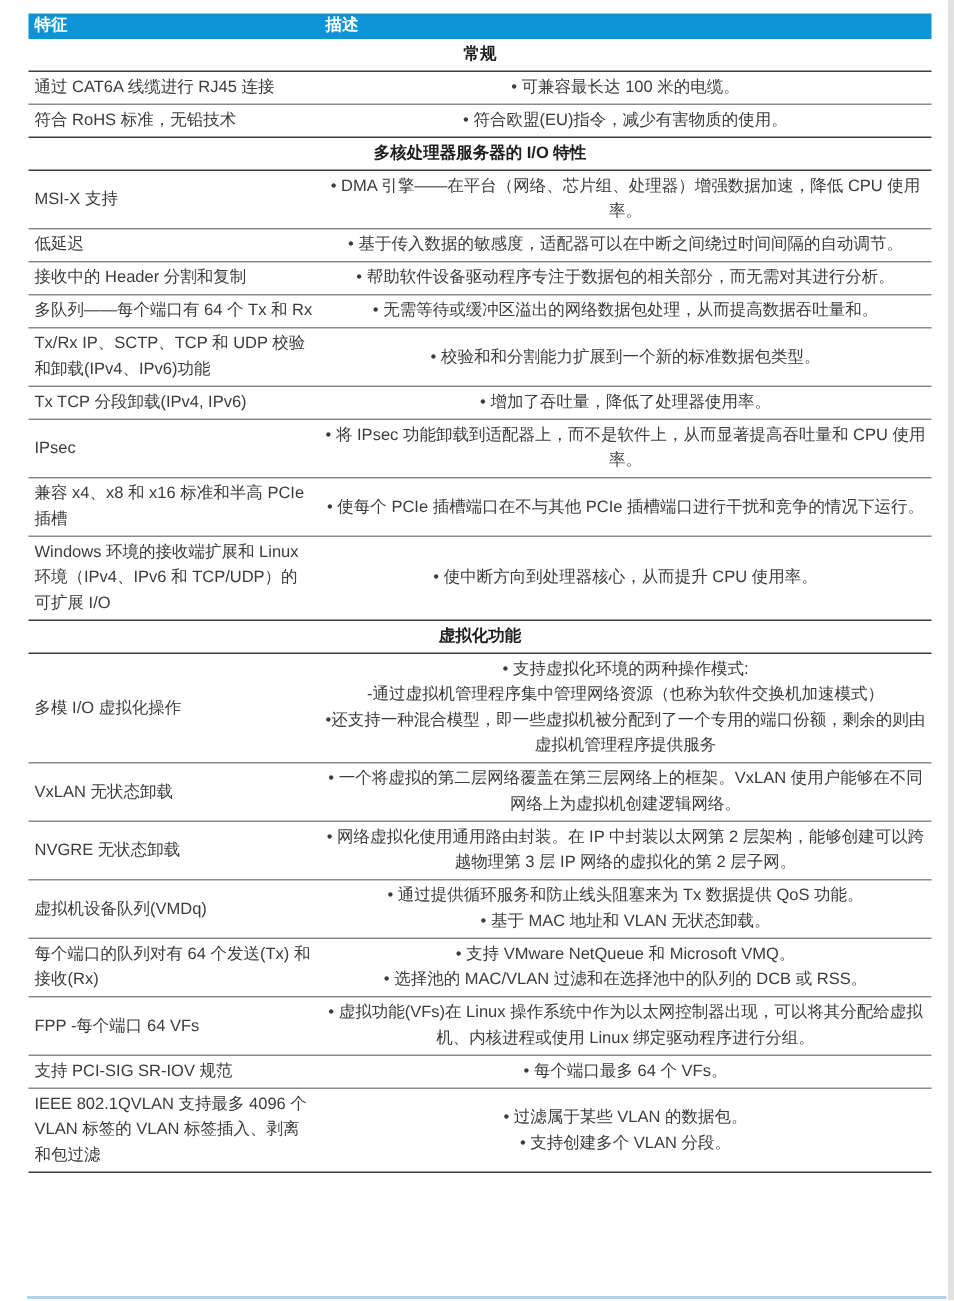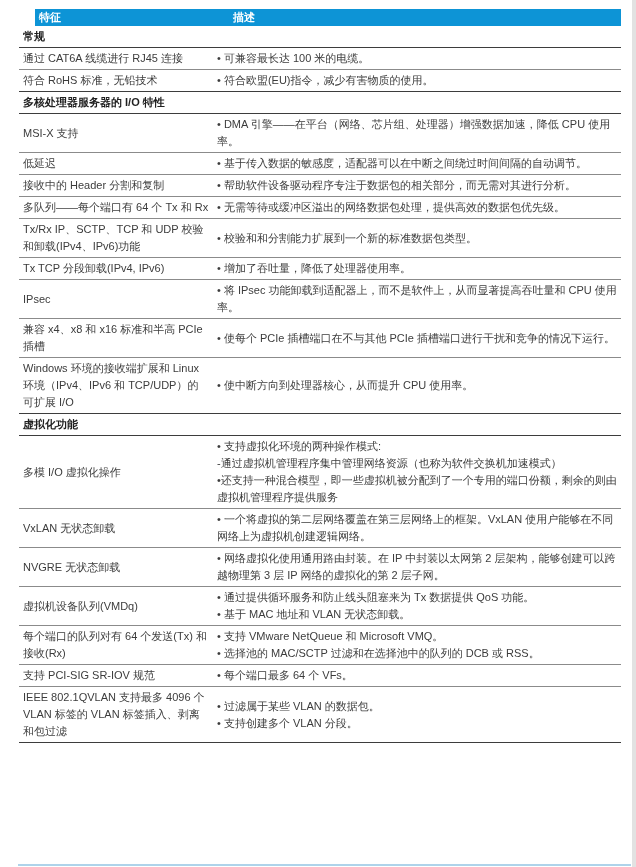--- a/index.html
+++ b/index.html
@@ -22,42 +22,41 @@
   }
   .spec-table {
     position:absolute; left:19px; top:9px; width:602px;
     font-size:11px; line-height:17px; color:#3c3c3c;
   }
   .thead {
     display:flex; align-items:center;
     background:var(--accent,#0d94d6);
     color:#ffffff; font-weight:bold;
     height:17px;
-    margin-left:16px;
   }
   .th-feature { width:196px; box-sizing:border-box; padding-left:4px; }
   .th-desc { flex:1; padding-left:2px;font-family:Liberation Serif, serif; }
   .trow {
     display:flex; align-items:center;
     border-bottom:1px solid #8b8b8b;
   }
   .cell-feature {
     width:196px; box-sizing:border-box;
     padding:2px 6px 2px 4px;
   }
   .cell-desc {
     flex:1; box-sizing:border-box;
     padding:2px 4px 2px 2px;
   }
-  .desc-line { min-height:17px; }
+  .desc-line { min-height:17px;text-align:center; }
   .section-row {
     font-weight:bold; color:#1f1f1f;
     border-bottom:1.5px solid #3d3d3d;
   }
-  .section-row .section-label { padding:2px 4px; width:100%; }
+  .section-row .section-label { padding:2px 4px; width:100%;text-align:center; }
   .before-section { border-bottom:1.5px solid #3d3d3d; }
 </style>
 </head>
 <body>
 
 <div class="page">
 
   <div class="spec-table">
     <div class="thead">
       <div class="th-feature">特征</div>
@@ -96,21 +95,21 @@
         </div>
         <div class="trow item-row">
           <div class="cell-feature">接收中的 Header 分割和复制</div>
           <div class="cell-desc">
             <div class="desc-line">• 帮助软件设备驱动程序专注于数据包的相关部分，而无需对其进行分析。</div>
           </div>
         </div>
         <div class="trow item-row">
           <div class="cell-feature">多队列——每个端口有 64 个 Tx 和 Rx</div>
           <div class="cell-desc">
-            <div class="desc-line">• 无需等待或缓冲区溢出的网络数据包处理，提供高效的数据包优先级。</div>
+            <div class="desc-line">• 无需等待或缓冲区溢出的网络数据包处理，从而提高数据吞吐量和。</div>
           </div>
         </div>
         <div class="trow item-row">
           <div class="cell-feature">Tx/Rx IP、SCTP、TCP 和 UDP 校验和卸载(IPv4、IPv6)功能</div>
           <div class="cell-desc">
             <div class="desc-line">• 校验和和分割能力扩展到一个新的标准数据包类型。</div>
           </div>
         </div>
         <div class="trow item-row">
           <div class="cell-feature">Tx TCP 分段卸载(IPv4, IPv6)</div>
@@ -163,21 +162,27 @@
           <div class="cell-feature">虚拟机设备队列(VMDq)</div>
           <div class="cell-desc">
             <div class="desc-line">• 通过提供循环服务和防止线头阻塞来为 Tx 数据提供 QoS 功能。</div>
             <div class="desc-line">• 基于 MAC 地址和 VLAN 无状态卸载。</div>
           </div>
         </div>
         <div class="trow item-row">
           <div class="cell-feature">每个端口的队列对有 64 个发送(Tx) 和接收(Rx)</div>
           <div class="cell-desc">
             <div class="desc-line">• 支持 VMware NetQueue 和 Microsoft VMQ。</div>
-            <div class="desc-line">• 选择池的 MAC/SCTP 过滤和在选择池中的队列的 DCB 或 RSS。</div>
+            <div class="desc-line">• 选择池的 MAC/VLAN 过滤和在选择池中的队列的 DCB 或 RSS。</div>
+          </div>
+        </div>
+        <div class="trow item-row">
+          <div class="cell-feature">FPP -每个端口 64 VFs</div>
+          <div class="cell-desc">
+            <div class="desc-line">• 虚拟功能(VFs)在 Linux 操作系统中作为以太网控制器出现，可以将其分配给虚拟机、内核进程或使用 Linux 绑定驱动程序进行分组。</div>
           </div>
         </div>
         <div class="trow item-row">
           <div class="cell-feature">支持 PCI-SIG SR-IOV 规范</div>
           <div class="cell-desc">
             <div class="desc-line">• 每个端口最多 64 个 VFs。</div>
           </div>
         </div>
         <div class="trow item-row before-section">
           <div class="cell-feature">IEEE 802.1QVLAN 支持最多 4096 个 VLAN 标签的 VLAN 标签插入、剥离和包过滤</div>

